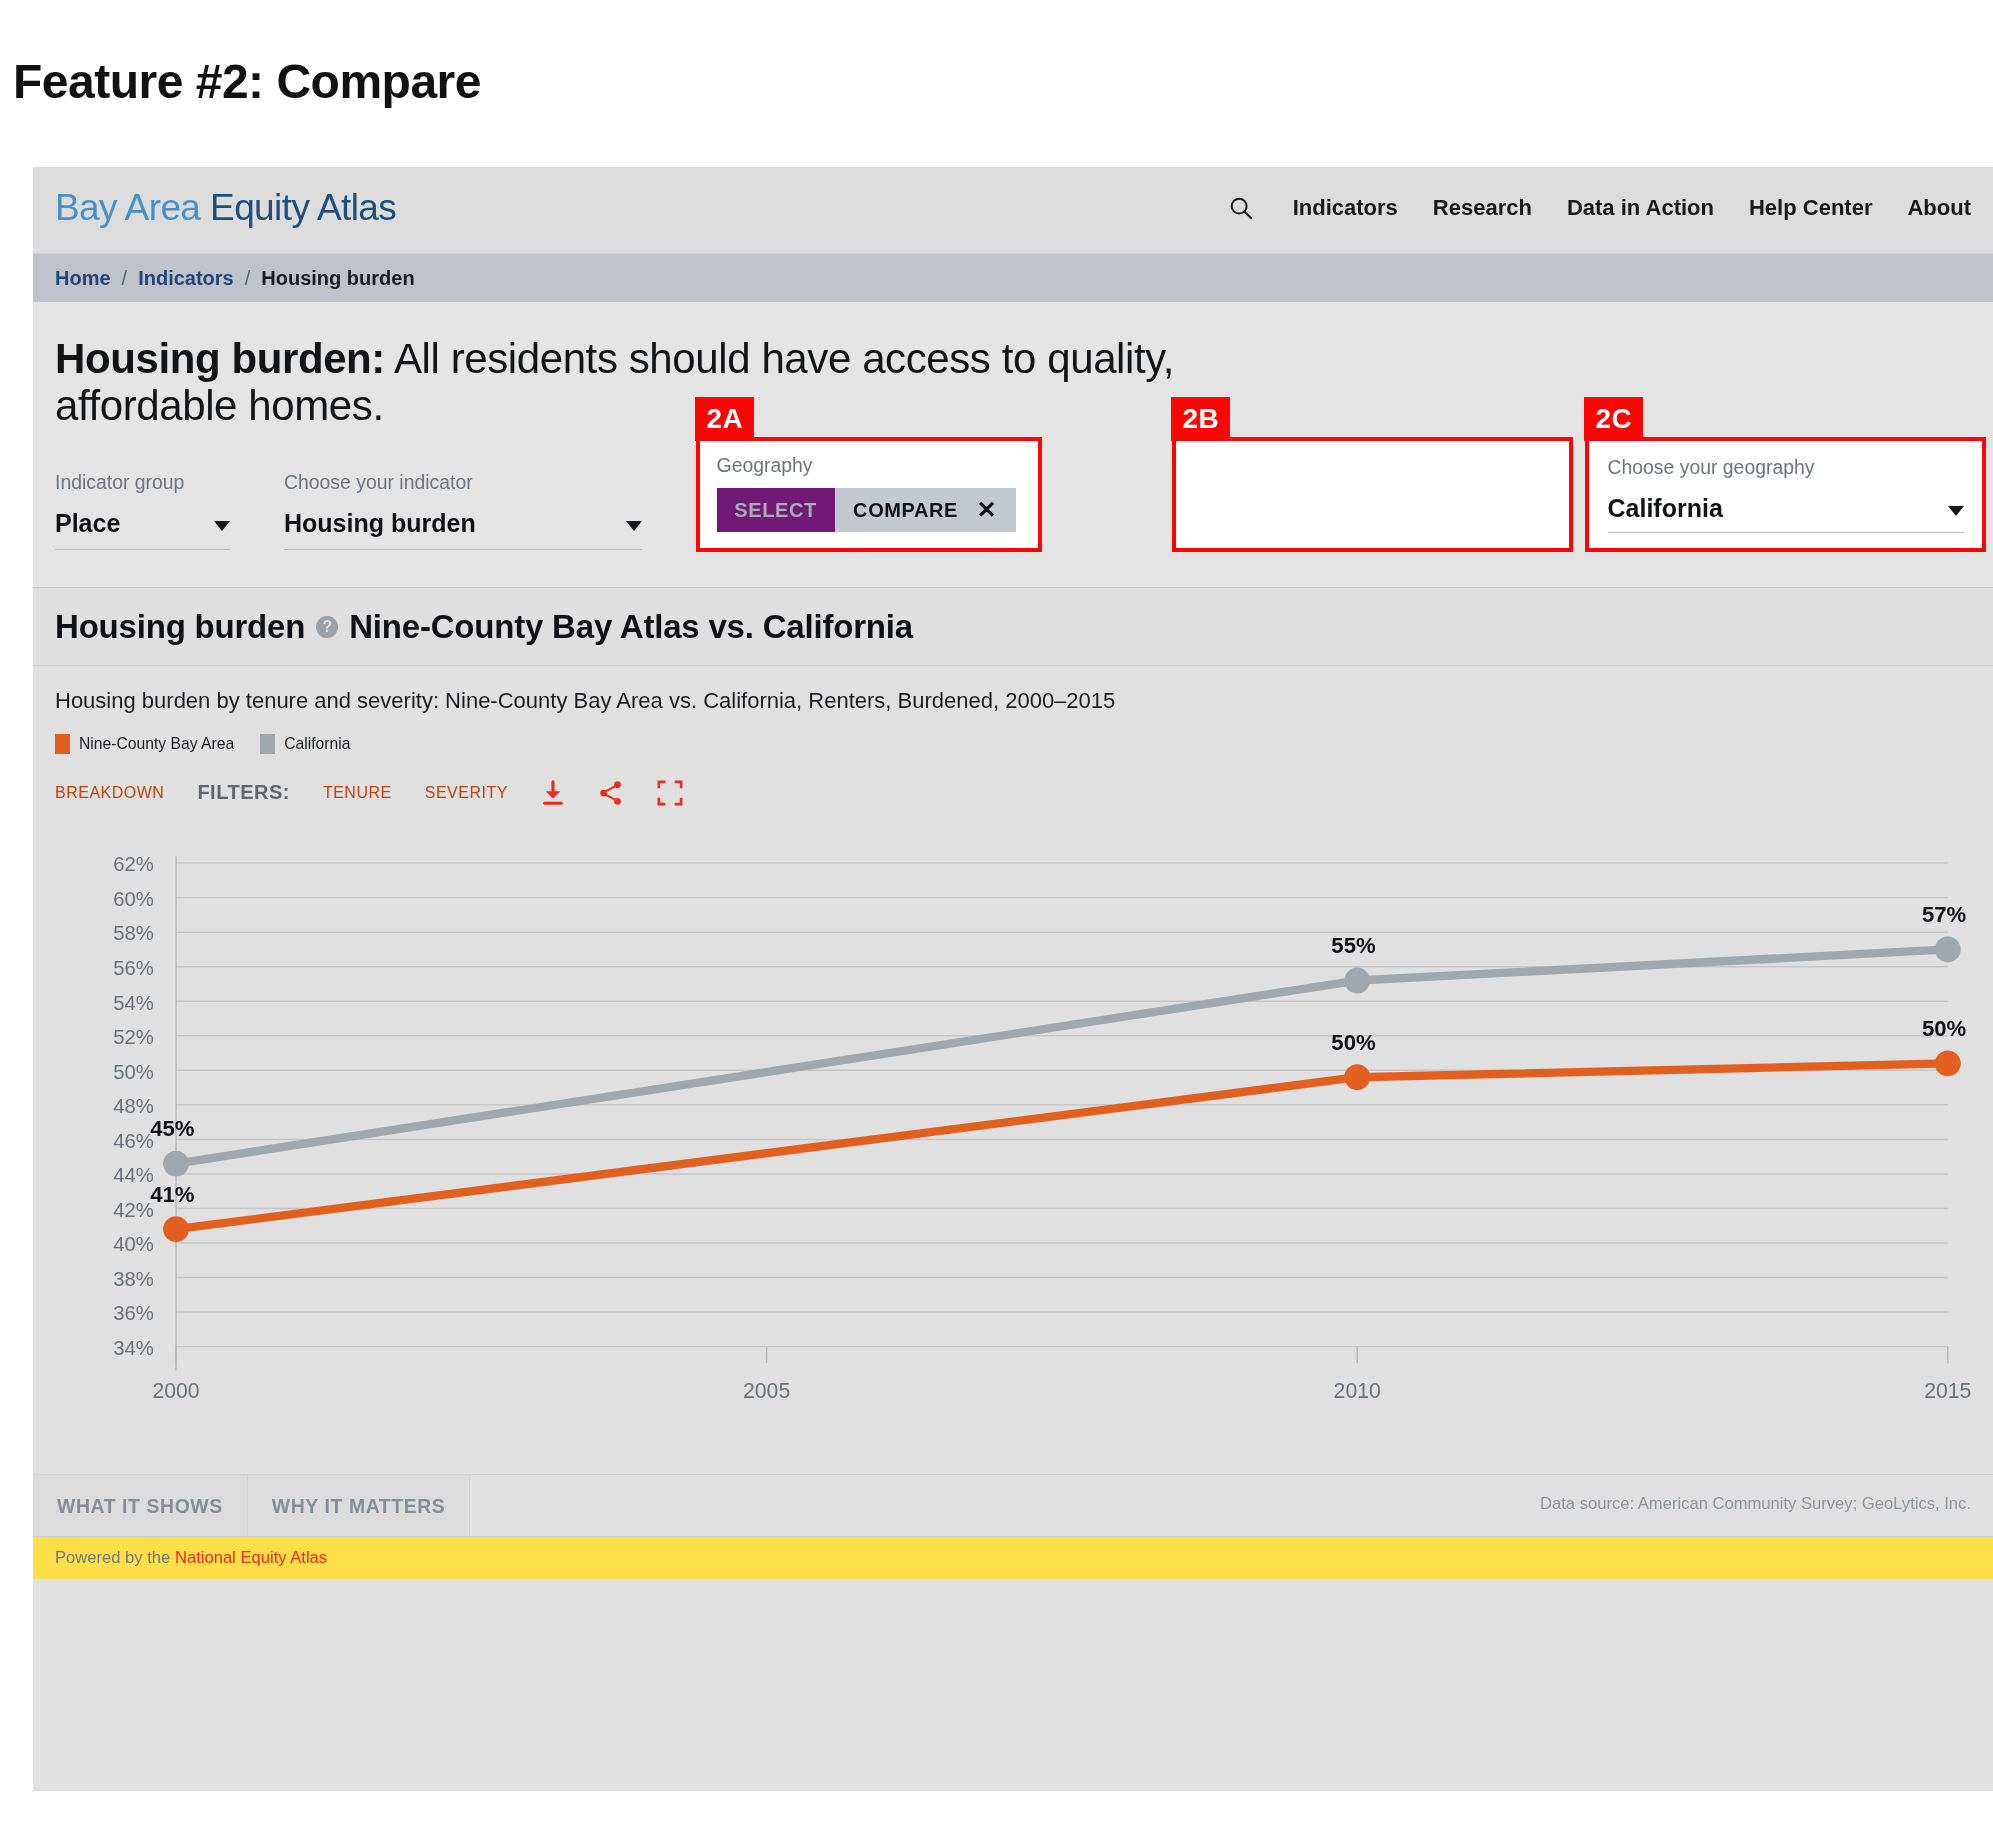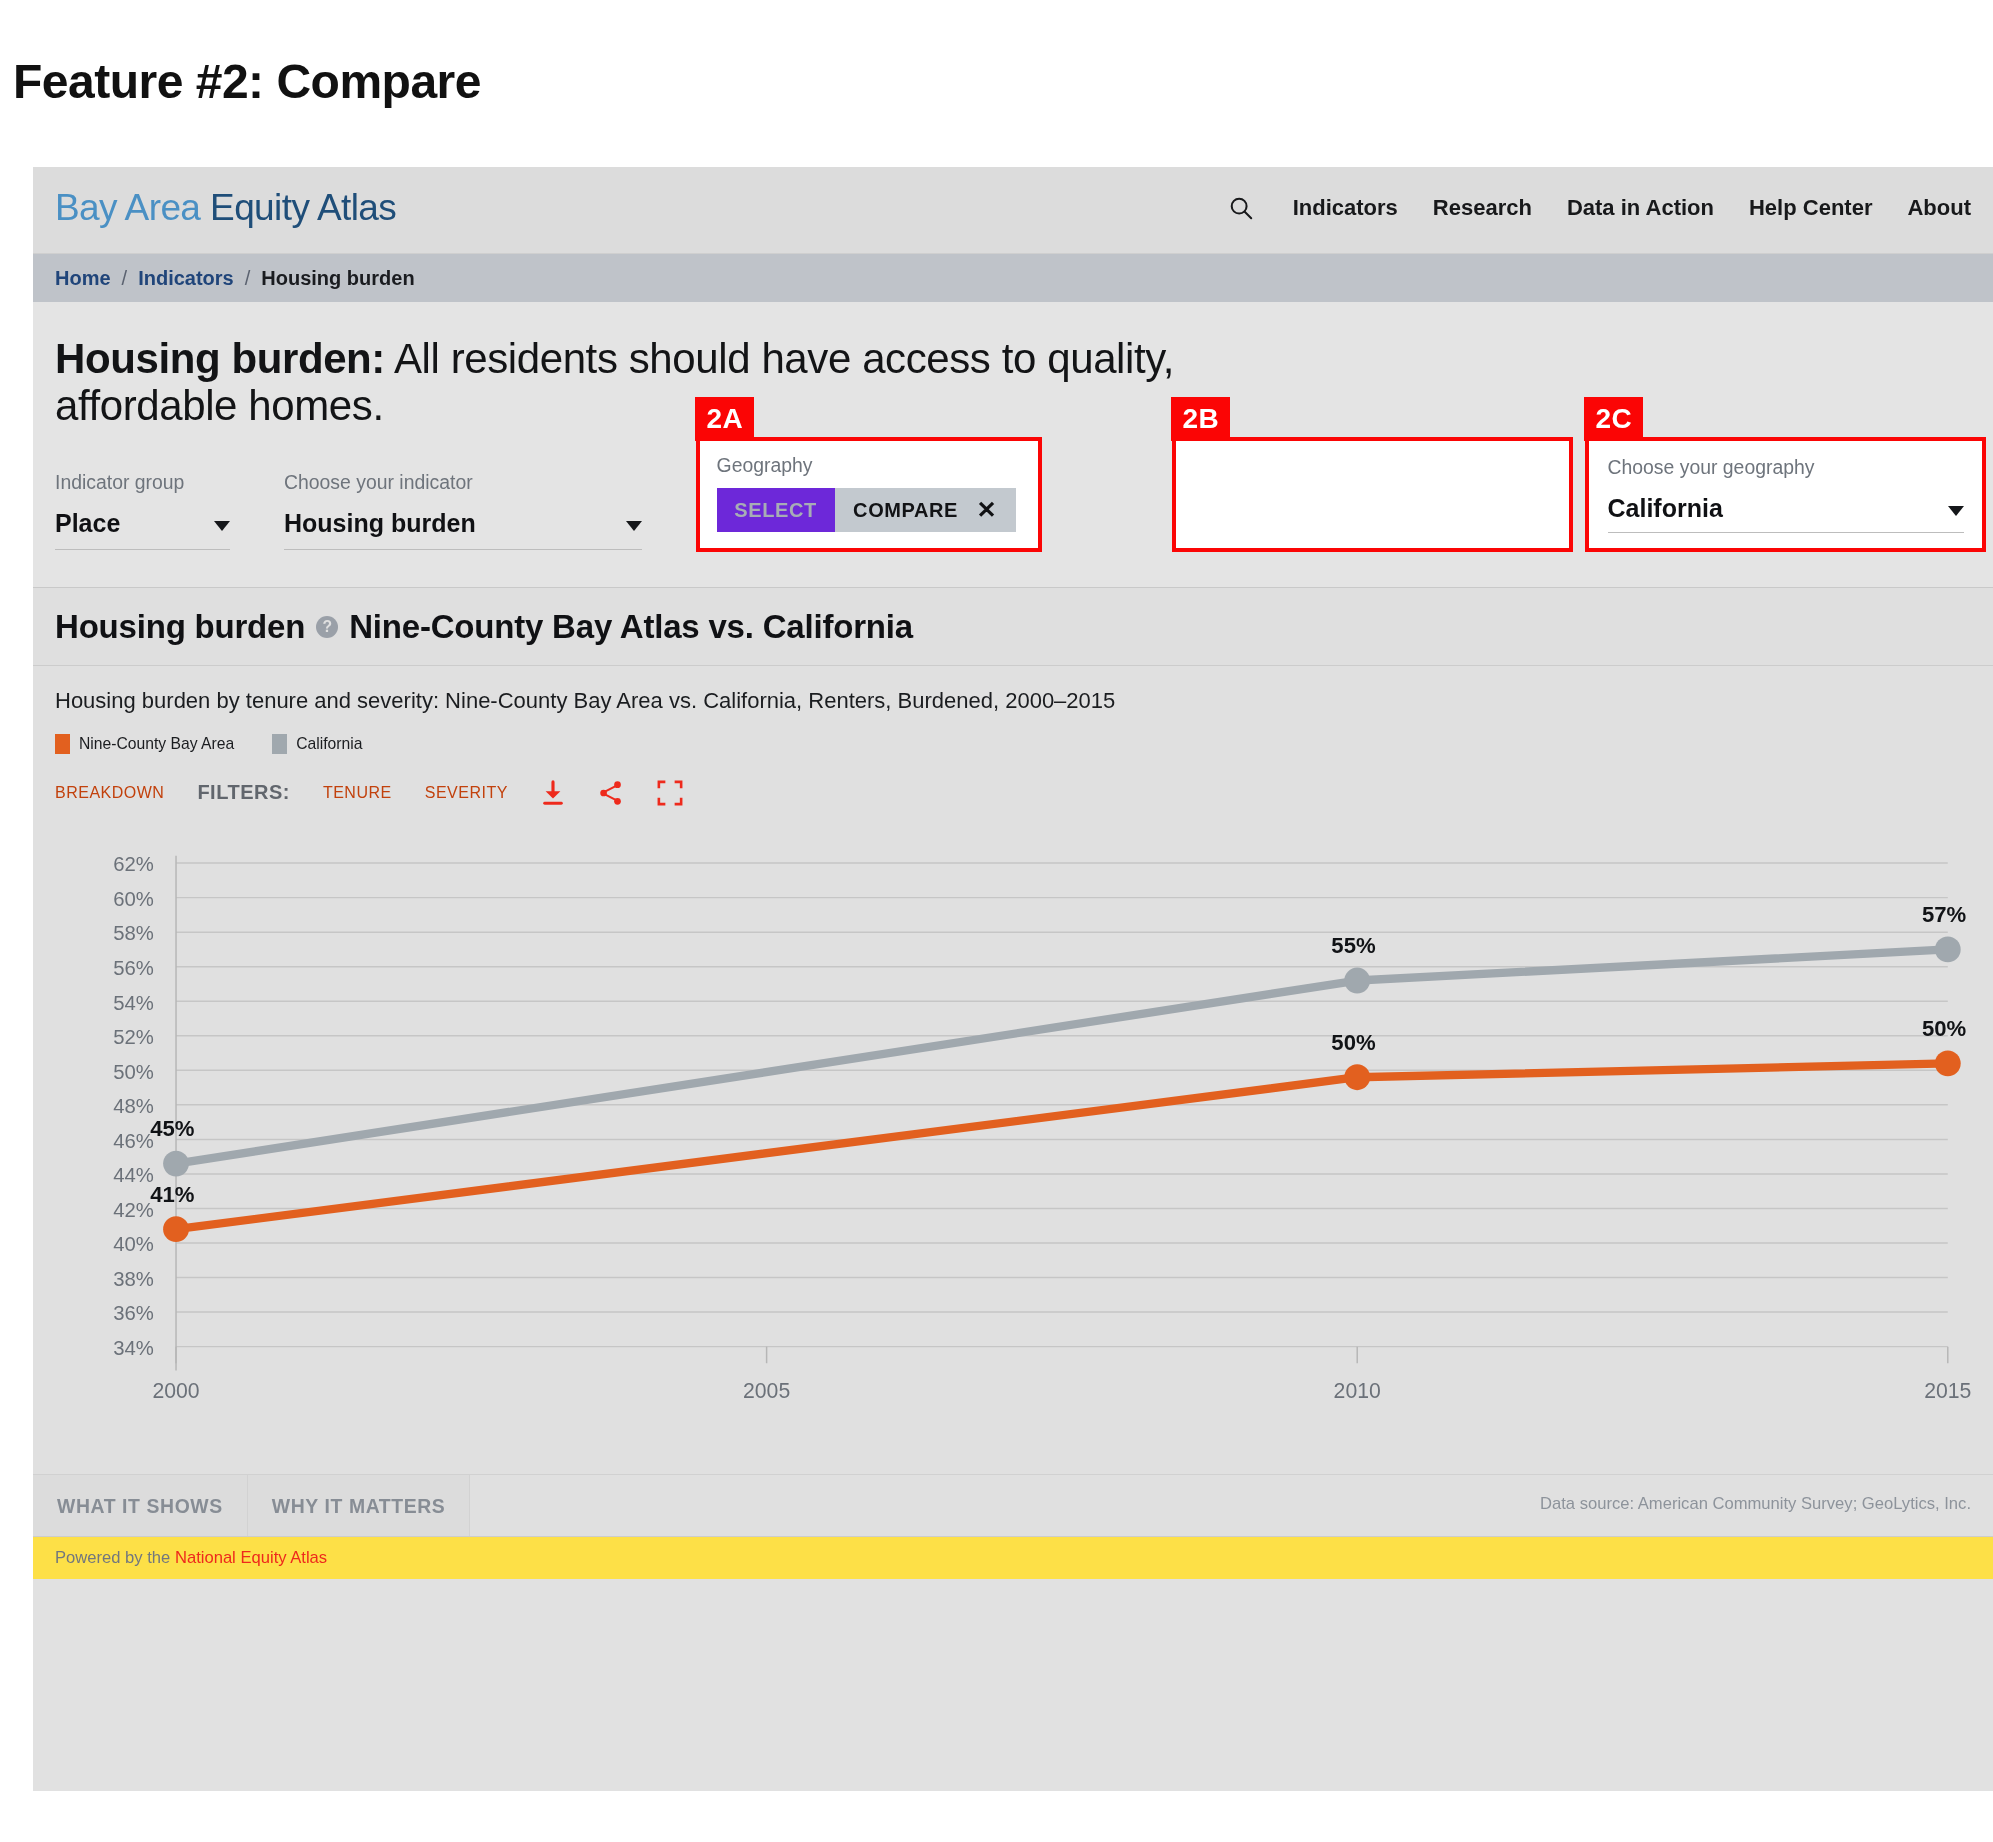--- a/index.html
+++ b/index.html
@@ -90,21 +90,21 @@
     border-right: 8.3px solid transparent; border-top: 10px solid #15171a;
     margin-bottom: 6.5px;
   }
 
   
   .geo-btns { display: flex; }
   .btn-select, .btn-compare {
     height: 44px; display: flex; align-items: center; justify-content: center;
     font-size: 20px; font-weight: bold; letter-spacing: 0.6px;
   }
-  .btn-select { background: #6d28d9; color: #a7adb5; width: 118px; }
+  .btn-select { background: #701a75; color: #a7adb5; width: 118px; }
   .btn-compare { background: #c3c9cf; color: #121316; padding: 0 18.5px; gap: 18.5px; text-align: center; }
   .x-ico { font-size: 24px; font-weight: bold; line-height: 1; color:#101114; }
 
   
   .annot { position: absolute; border: 4.6px solid #fb0505; background: #ffffff; }
   .annot-tag {
     position: absolute; left: -4.6px; top: -44px; height: 44px;
     background: #fb0505; color: #ffffff; font-size: 28px; font-weight: bold;
     display: flex; align-items: center; padding: 0 11px; letter-spacing: 0.5px;
   }
@@ -120,21 +120,21 @@
     display: flex; align-items: center; gap: 11px; white-space: nowrap;
   }
   .help-ico {
     width: 22px; height: 22px; border-radius: 50%; background: #9aa0a8;
     color: #e0e0e0; font-size: 15.7px; font-weight: bold;
     display: inline-flex; align-items: center; justify-content: center;
     line-height: 1;
   }
   .chart-sub-wrap { padding: 22px 22px 0 22px; background: #e0e0e0; }
   .chart-sub { font-size: 22px; color: #1b1d20; white-space: nowrap; }
-  .legend { display: flex; align-items: center; gap: 38px; margin-top: 20px; }
+  .legend { display: flex; align-items: center; gap: 26px; margin-top: 20px; }
   .legend-item { display: flex; align-items: center; gap: 9.2px; }
   .swatch { width: 14.8px; height: 20px; }
   .legend-text { font-size: 15.7px; color: #1b1d20; white-space: nowrap; }
 
   .toolbar {
     display: flex; align-items: center; gap: 33px;
     padding: 26px 22px 22px 22px; background: #e0e0e0;
   }
   .tb-link {
     font-size: 16px; font-weight: normal; color: #c2410c; letter-spacing: 0.5px;

